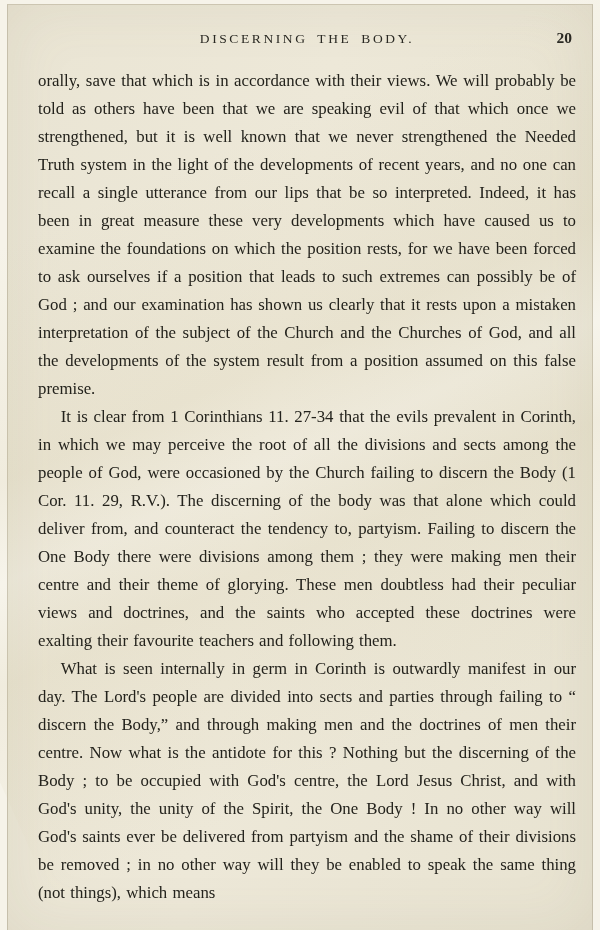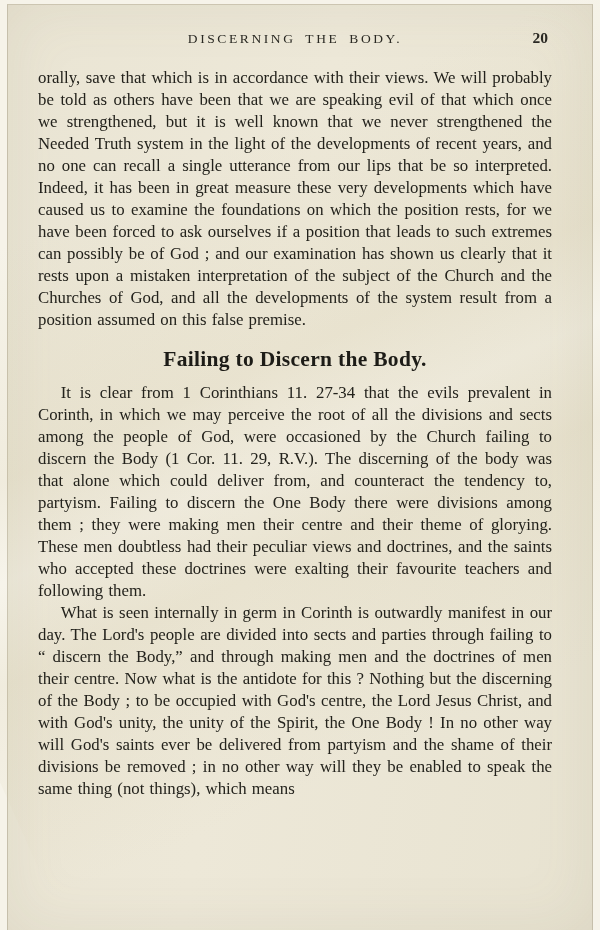--- a/index.html
+++ b/index.html
@@ -43,21 +43,21 @@
     background: linear-gradient(180deg,
       rgba(255,255,255,0) 0%,
       rgba(214,204,170,0.18) 35%,
       rgba(255,255,255,0.10) 50%,
       rgba(214,204,170,0.18) 65%,
       rgba(255,255,255,0) 100%);
     pointer-events: none;
   }
   .content {
     position: relative;
-    padding: 26px 40px 0 30px;
+    padding: 26px 16px 0 30px;
   }
   .page-header {
     position: relative;
     height: 22px;
     margin-bottom: 14px;
   }
   .running-title {
     display: block;
     text-align: center;
     font-size: 13.5px;
@@ -70,21 +70,21 @@
     right: 4px;
     top: -2px;
     font-size: 15.5px;
     font-weight: bold;
     color: #2a2923;
   }
   .para {
     margin: 0;
     text-align: justify;
     font-size: 16.8px;
-    line-height: 22px;
+    line-height: 28px;
     word-spacing: 1px;
     color: #23221c;
   }
   .para.indent {
     text-indent: 1.35em;
   }
   .section-heading {
     margin: 16px 0 10px 0;
     text-align: center;
     font-size: 21.5px;
@@ -102,21 +102,20 @@
     <div class="content">
 
       <header class="page-header">
         <span class="running-title">DISCERNING  THE  BODY.</span>
         <span class="page-number">20</span>
       </header>
 
       <main>
         <p class="para">orally, save that which is in accordance with their views. We will probably be told as others have been that we are speaking evil of that which once we strengthened, but it is well known that we never strengthened the Needed Truth system in the light of the developments of recent years, and no one can recall a single utterance from our lips that be so interpreted.  Indeed, it has been in great measure these very developments which have caused us to examine the foundations on which the position rests, for we have been forced to ask ourselves if a position that leads to such extremes can possibly be of God ; and our examination has shown us clearly that it rests upon a mistaken interpretation of the subject of the Church and the Churches of God, and all the developments of the system result from a position assumed on this false premise.</p>
 
-        <h2 class="section-heading">Failing to Discern the Body.</h2>
 
         <p class="para indent">It is clear from 1 Corinthians 11. 27-34 that the evils prevalent in Corinth, in which we may perceive the root of all the divisions and sects among the people of God, were occasioned by the Church failing to discern the Body (1 Cor. 11. 29, R.V.).   The discerning of the body was that alone which could deliver from, and counteract the tendency to, partyism.   Failing to discern the One Body there were divisions among them ; they were making men their centre and their theme of glorying.  These men doubtless had their peculiar views and doctrines, and the saints who accepted these doctrines were exalting their favourite teachers and following them.</p>
 
         <p class="para indent">What is seen internally in germ in Corinth is outwardly manifest in our day.  The Lord's people are divided into sects and parties through failing to “ discern the Body,” and through making men and the doctrines of men their centre.   Now what is the antidote for this ?   Nothing but the discerning of the Body ; to be occupied with God's centre, the Lord Jesus Christ, and with God's unity, the unity of the Spirit, the One Body !   In no other way will God's saints ever be delivered from partyism and the shame of their divisions be removed ; in no other way will they be enabled to speak the same thing (not things), which means</p>
       </main>
 
     </div>
   </div>
 </div>
 

